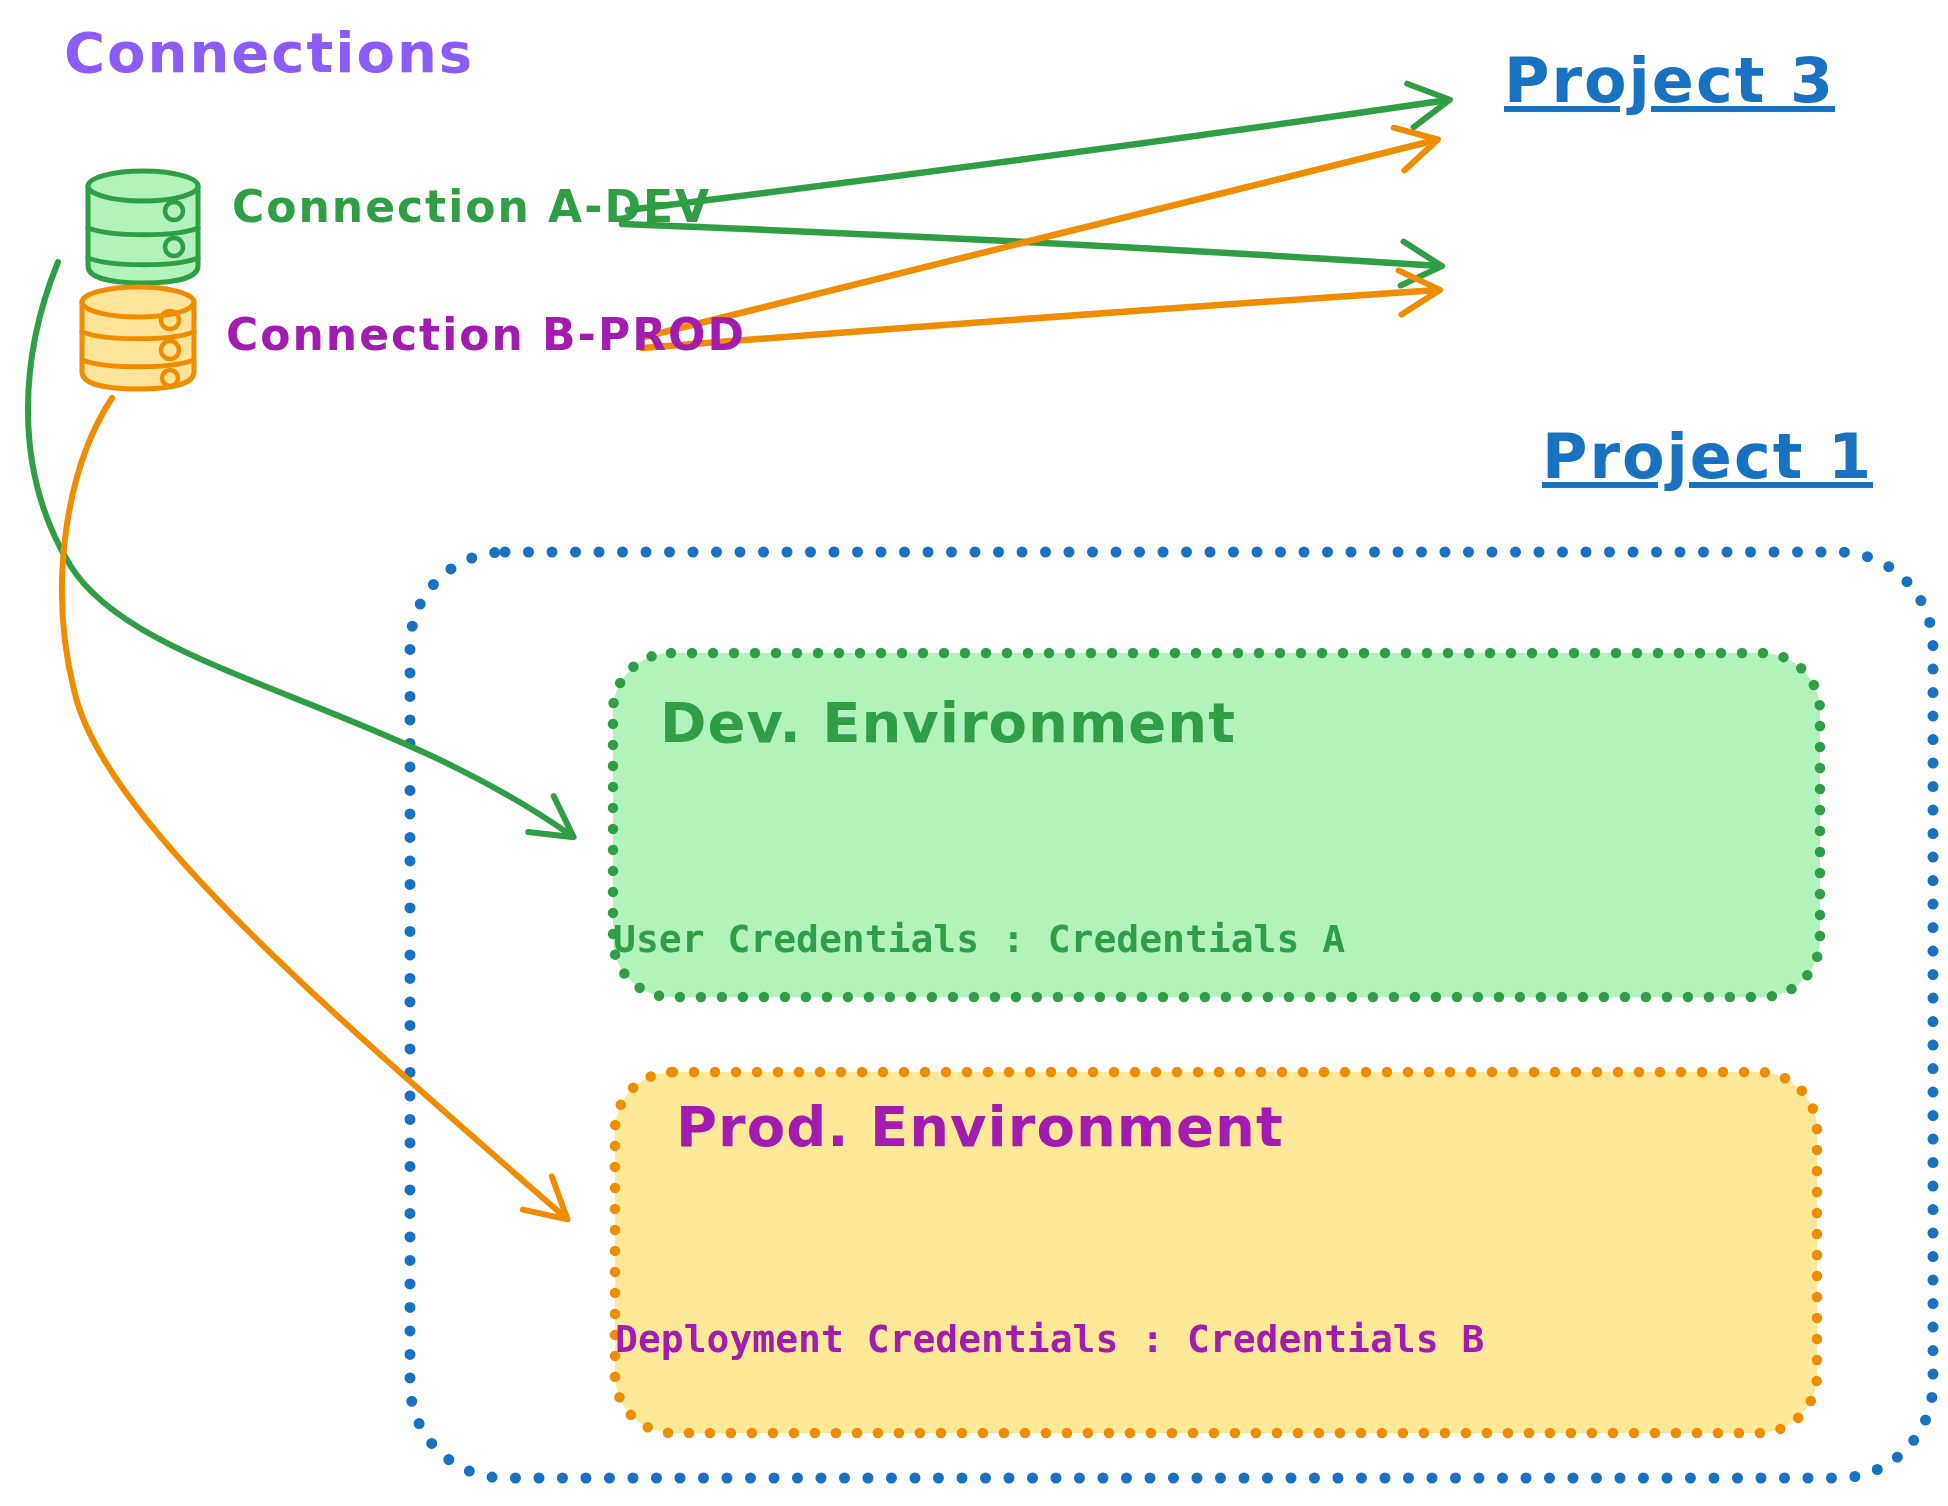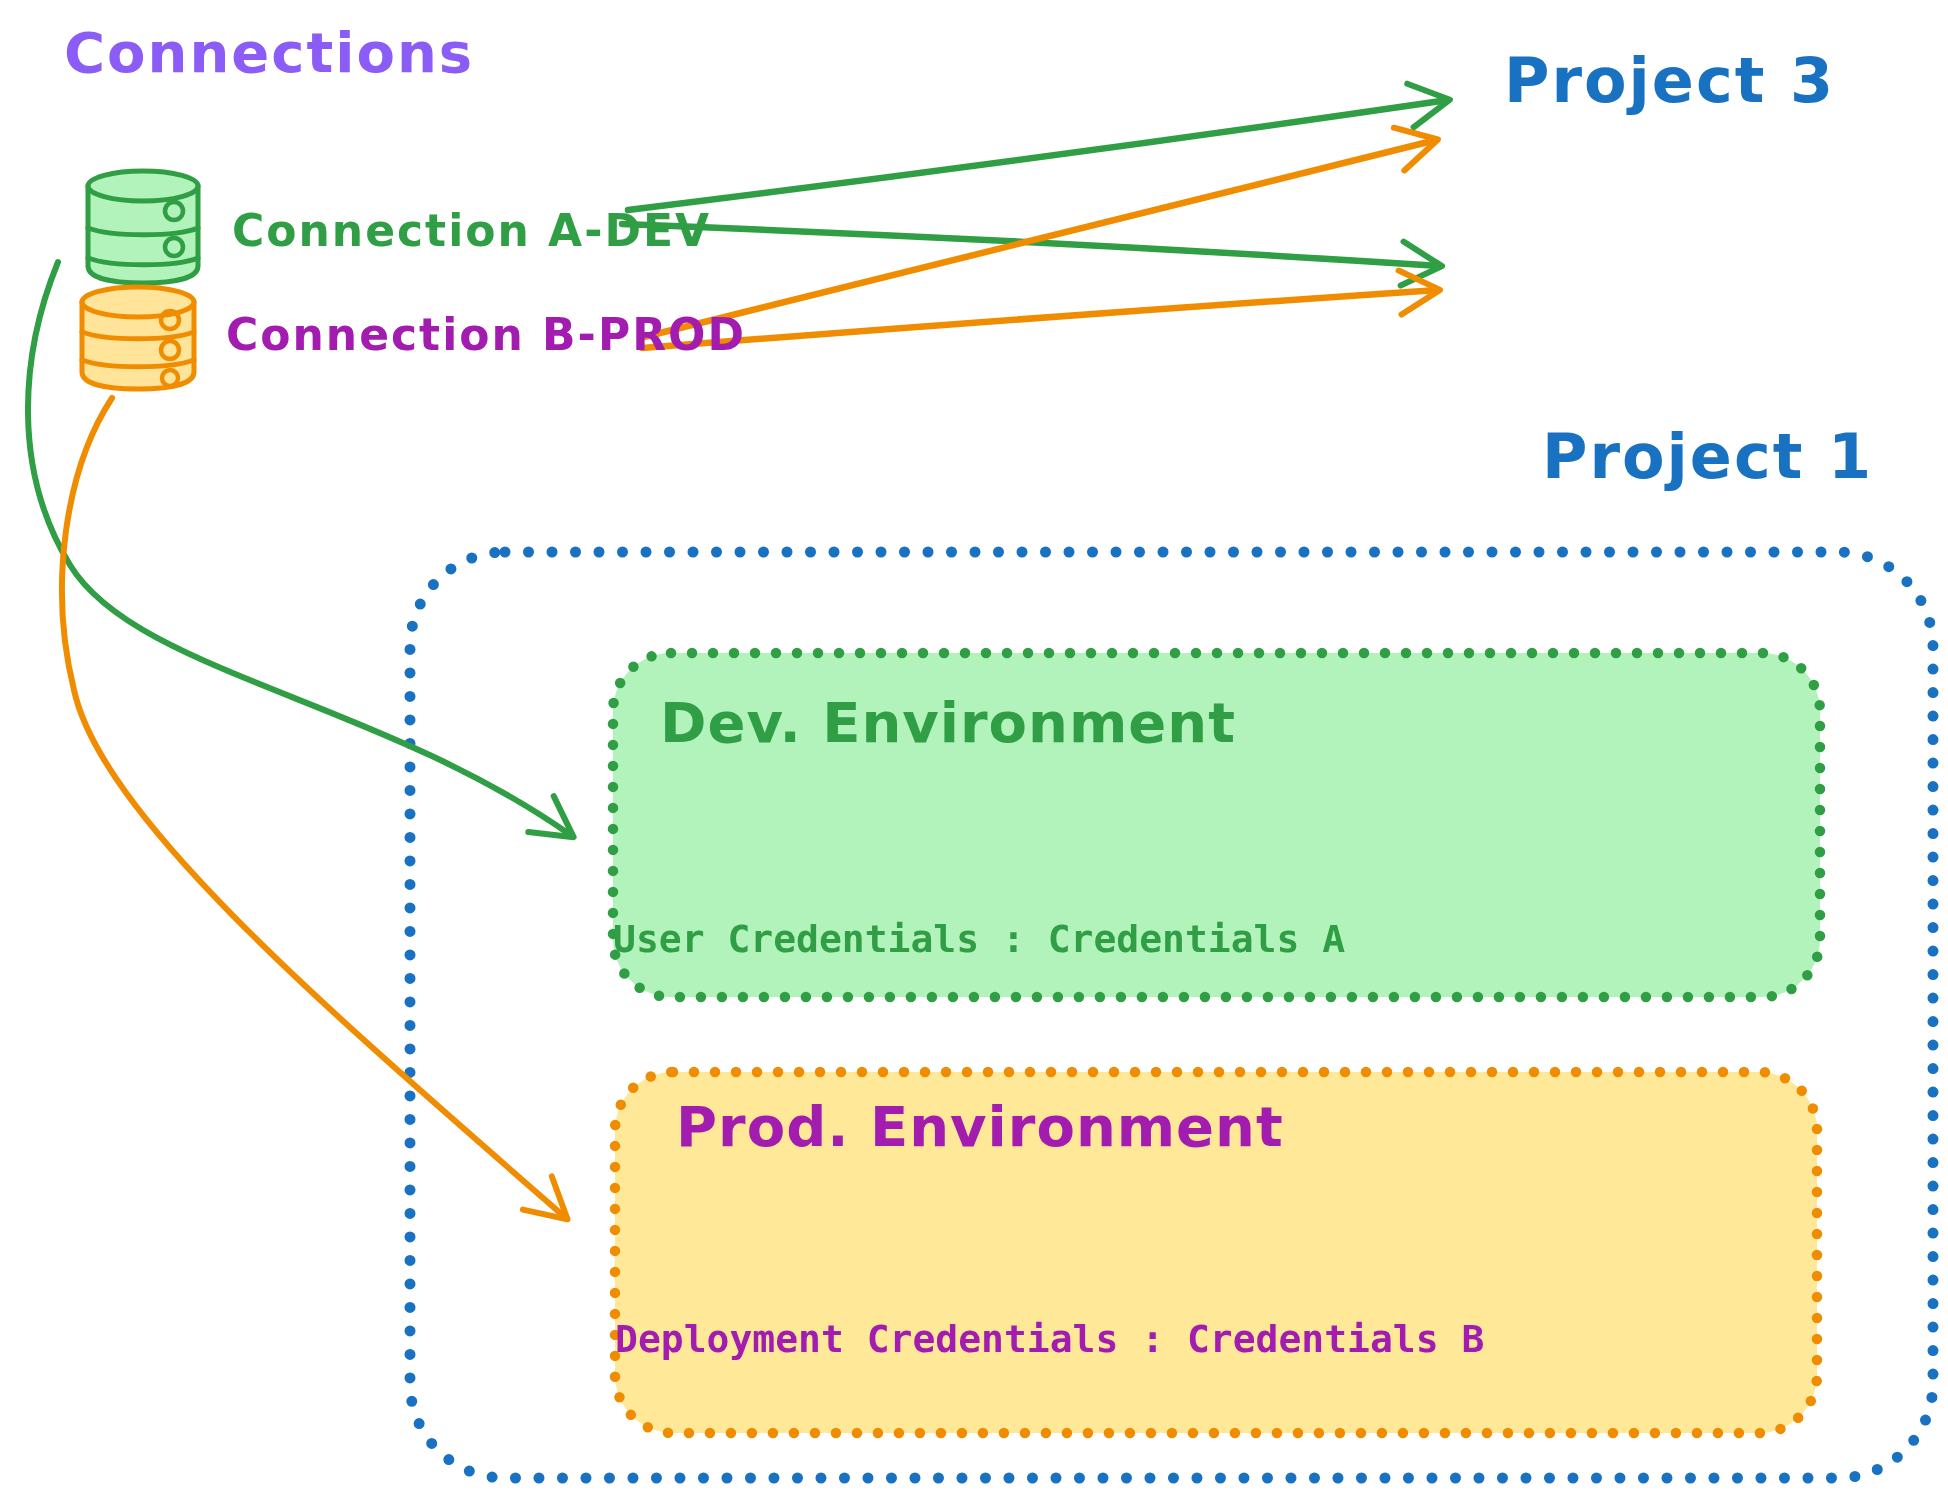--- a/index.html
+++ b/index.html
@@ -10,24 +10,24 @@
     overflow:hidden;
     font-family:"DejaVu Sans", sans-serif;
   }
   .layer{position:absolute;left:0;top:0;width:1948px;height:1506px;}
   .txt{position:absolute;white-space:nowrap;line-height:1.05;}
   .hand{font-family:"DejaVu Sans", sans-serif;font-weight:700;}
   .mono{font-family:"DejaVu Sans Mono", monospace;font-weight:700;}
   .ink{color:#8b5cf6;}
   .green{color:#2f9e44;}
   .orange{color:#a21caf;}
-  .blue{color:#1971c2;}
+  .blue{color:#1971c2;text-decoration:underline;}
 
   .title{left:64px;top:24px;font-size:56px;letter-spacing:2px;}
-  .conn-a{left:232px;top:184px;font-size:44px;letter-spacing:2px;margin-top:24px;}
+  .conn-a{left:232px;top:184px;font-size:44px;letter-spacing:2px;}
   .conn-b{left:226px;top:312px;font-size:44px;letter-spacing:2px;}
   .proj{font-size:62px;letter-spacing:2px;}
   .proj-3{left:1504px;top:48px;}
   .proj-2{left:1506px;top:226px;}
   .proj-1{left:1506px;top:424px;margin-left:36px;}
   .env-title{font-size:56px;letter-spacing:1px;}
   .dev-title{left:660px;top:694px;}
   .prod-title{left:676px;top:1098px;}
   .cred{font-size:38px;text-align:left;}
   .dev-cred{left:613px;top:920px;width:1152px;}

